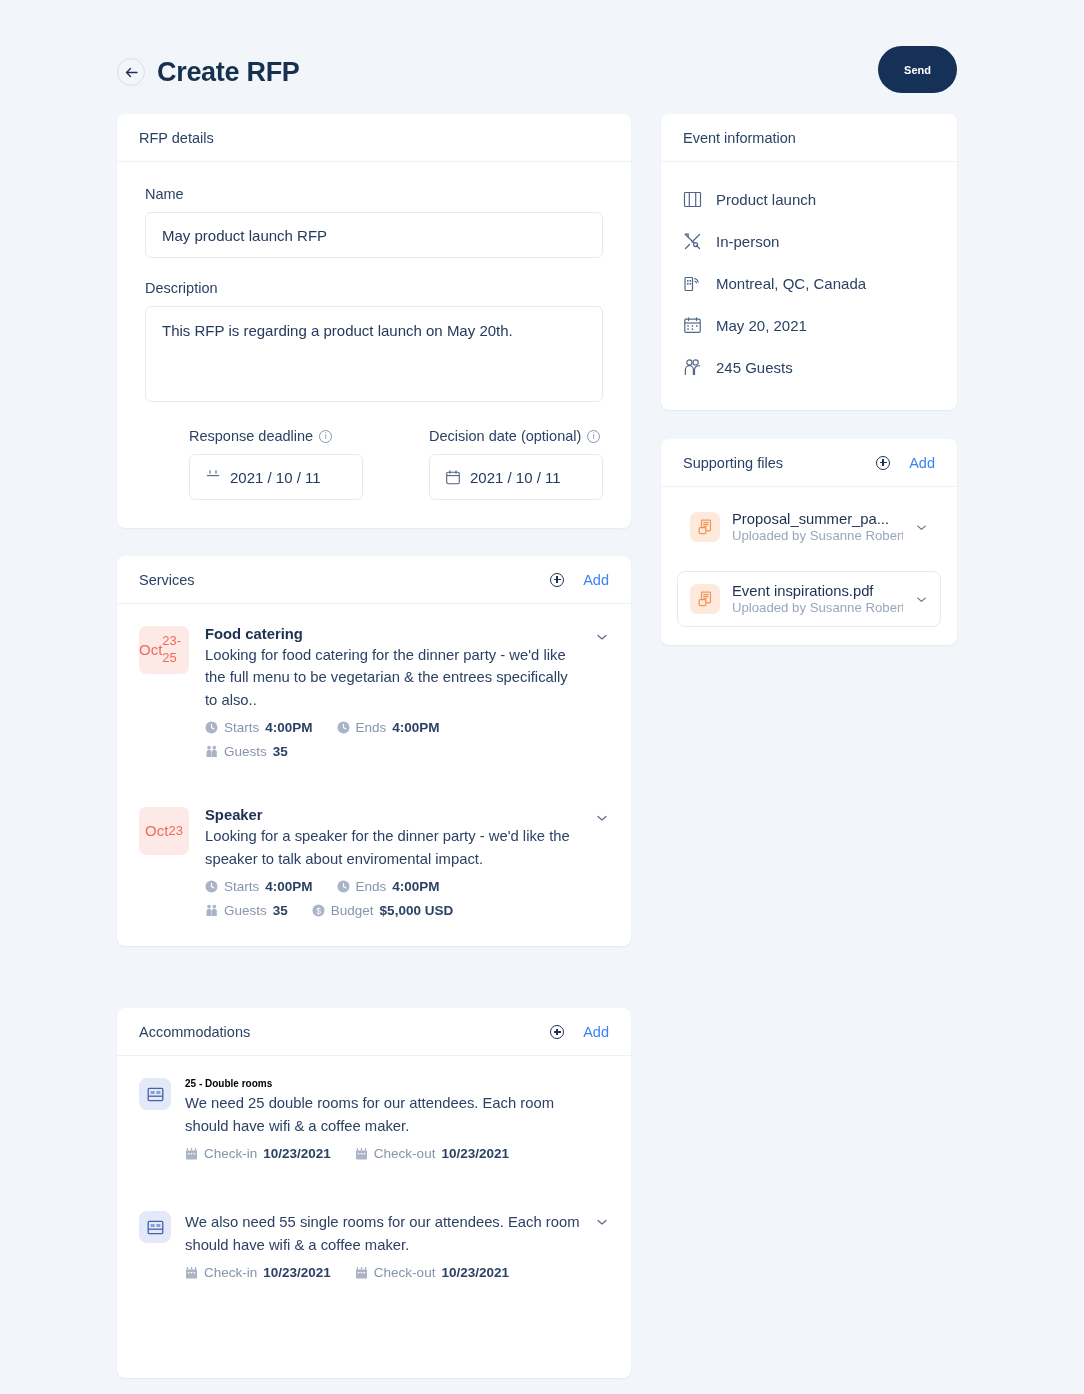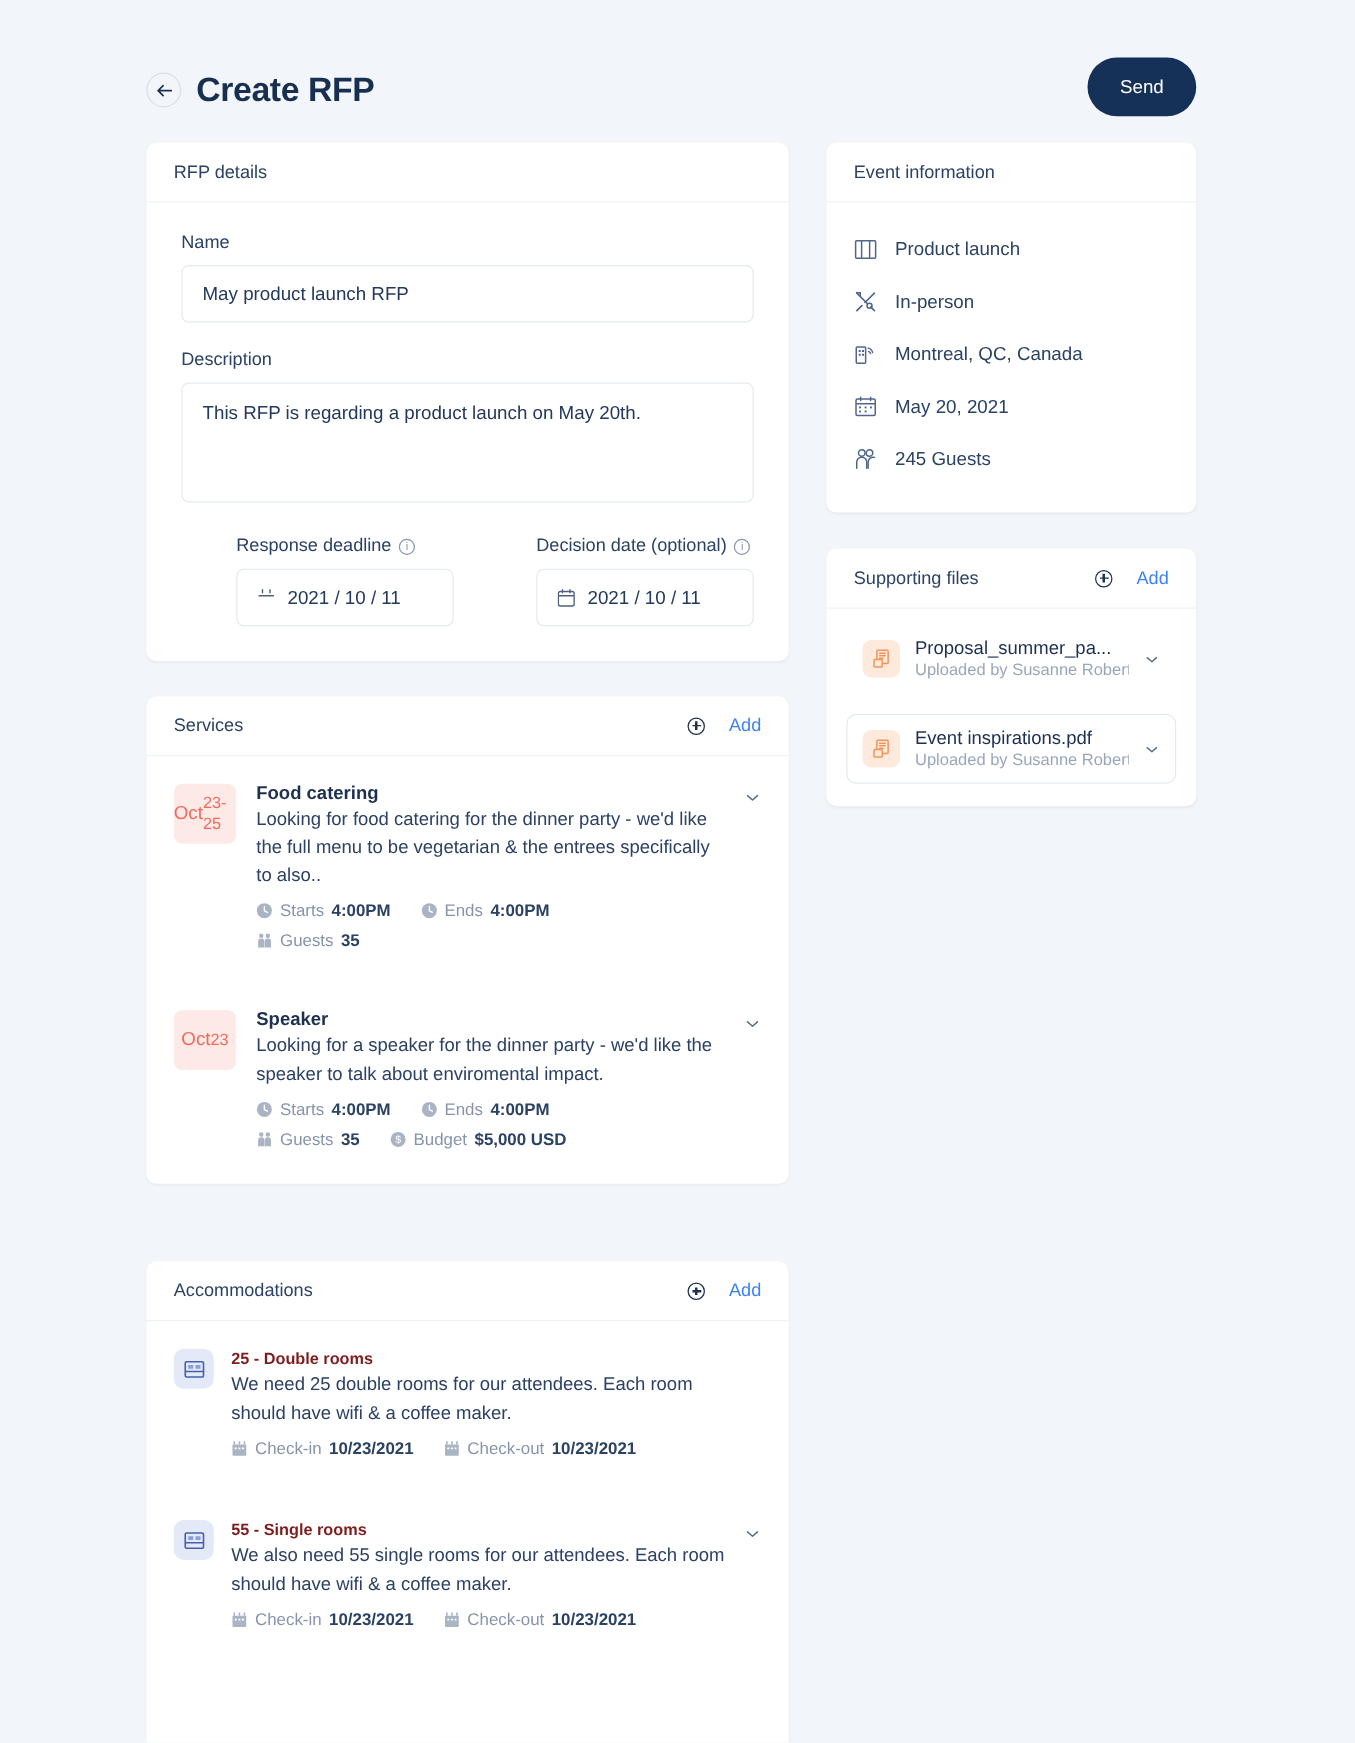--- a/index.html
+++ b/index.html
@@ -28,21 +28,21 @@
   .page-title {
     margin-left: 12px; font-size: 27px; font-weight: bold;
     letter-spacing: -0.3px; color: #18304f;
   }
   .send-btn {
     position: absolute; right: 0; top: 0;
     background: #153157; color: #ffffff;
     border: none; border-radius: 24px;
     padding: 0 26px; height: 47px;
     font-family: "Liberation Sans", sans-serif;
-    font-size: 15px; cursor: pointer;
+    font-size: 11px; cursor: pointer; font-weight: bold;
   }
 
   
   .card {
     background: #ffffff; border-radius: 8px;
     box-shadow: 0 1px 2px rgba(20,40,70,0.06);
   }
   .card-head {
     height: 48px; padding: 0 22px;
     display: flex; align-items: center; justify-content: space-between;
@@ -123,21 +123,21 @@
   .row-divider { height: 26px; }
 
   
   .acc-row { display: flex; padding: 22px 22px 0 22px; position: relative; }
   .acc-icon {
     width: 32px; height: 32px; border-radius: 8px; background: #e4e9f8;
     display: flex; align-items: center; justify-content: center;
     flex: 0 0 auto; margin-right: 14px;
   }
   .acc-main { flex: 1 1 auto; padding-right: 28px; }
-  .acc-title { font-size: 13px; font-weight: bold; color: #7f1d1d; margin-bottom: 3px; }
+  .acc-title { font-size: 10px; font-weight: bold; color: #000000; margin-bottom: 3px; }
   .acc-desc { font-size: 14.8px; color: #2c4164; line-height: 1.52; }
 
   
   .ev-body { padding: 16px 22px 22px 22px; }
   .ev-row { display: flex; align-items: center; gap: 14px; height: 42px; }
   .ev-row .label { font-size: 15px; color: #2b4264; }
 
   
   .file-body { padding: 12px 16px 18px 16px; }
   .file-row {
@@ -395,21 +395,20 @@
         <div class="acc-row">
           <div class="acc-icon">
             <svg width="17" height="17" viewBox="0 0 17 17" fill="none">
               <rect x="1.2" y="2.4" width="14.6" height="12.2" rx="1" stroke="#4660ad" stroke-width="1.3"></rect>
               <rect x="3.6" y="5" width="4" height="3" fill="#8b9ddb"></rect>
               <rect x="9.4" y="5" width="4" height="3" fill="#8b9ddb"></rect>
               <path d="M1.3 10.2H15.7" stroke="#4660ad" stroke-width="1.3"></path>
             </svg>
           </div>
           <div class="acc-main">
-            <div class="acc-title">55 - Single rooms</div>
             <div class="acc-desc">We also need 55 single rooms for our attendees. Each room should have wifi &amp; a coffee maker.</div>
             <div class="meta-row">
               <span class="meta">
                 <svg width="13" height="13" viewBox="0 0 13 13">
                   <path d="M1 3.6h11v8.2a.7.7 0 0 1-.7.7H1.7a.7.7 0 0 1-.7-.7V3.6z" fill="#aab4c5"></path>
                   <rect x="1.8" y="1" width="1.3" height="2.6" fill="#aab4c5"></rect>
                   <rect x="5.9" y="1" width="1.3" height="2.6" fill="#aab4c5"></rect>
                   <rect x="9.9" y="1" width="1.3" height="2.6" fill="#aab4c5"></rect>
                   <rect x="2.8" y="6" width="1.6" height="1.4" fill="#fff"></rect>
                   <rect x="5.7" y="6" width="1.6" height="1.4" fill="#fff"></rect>

